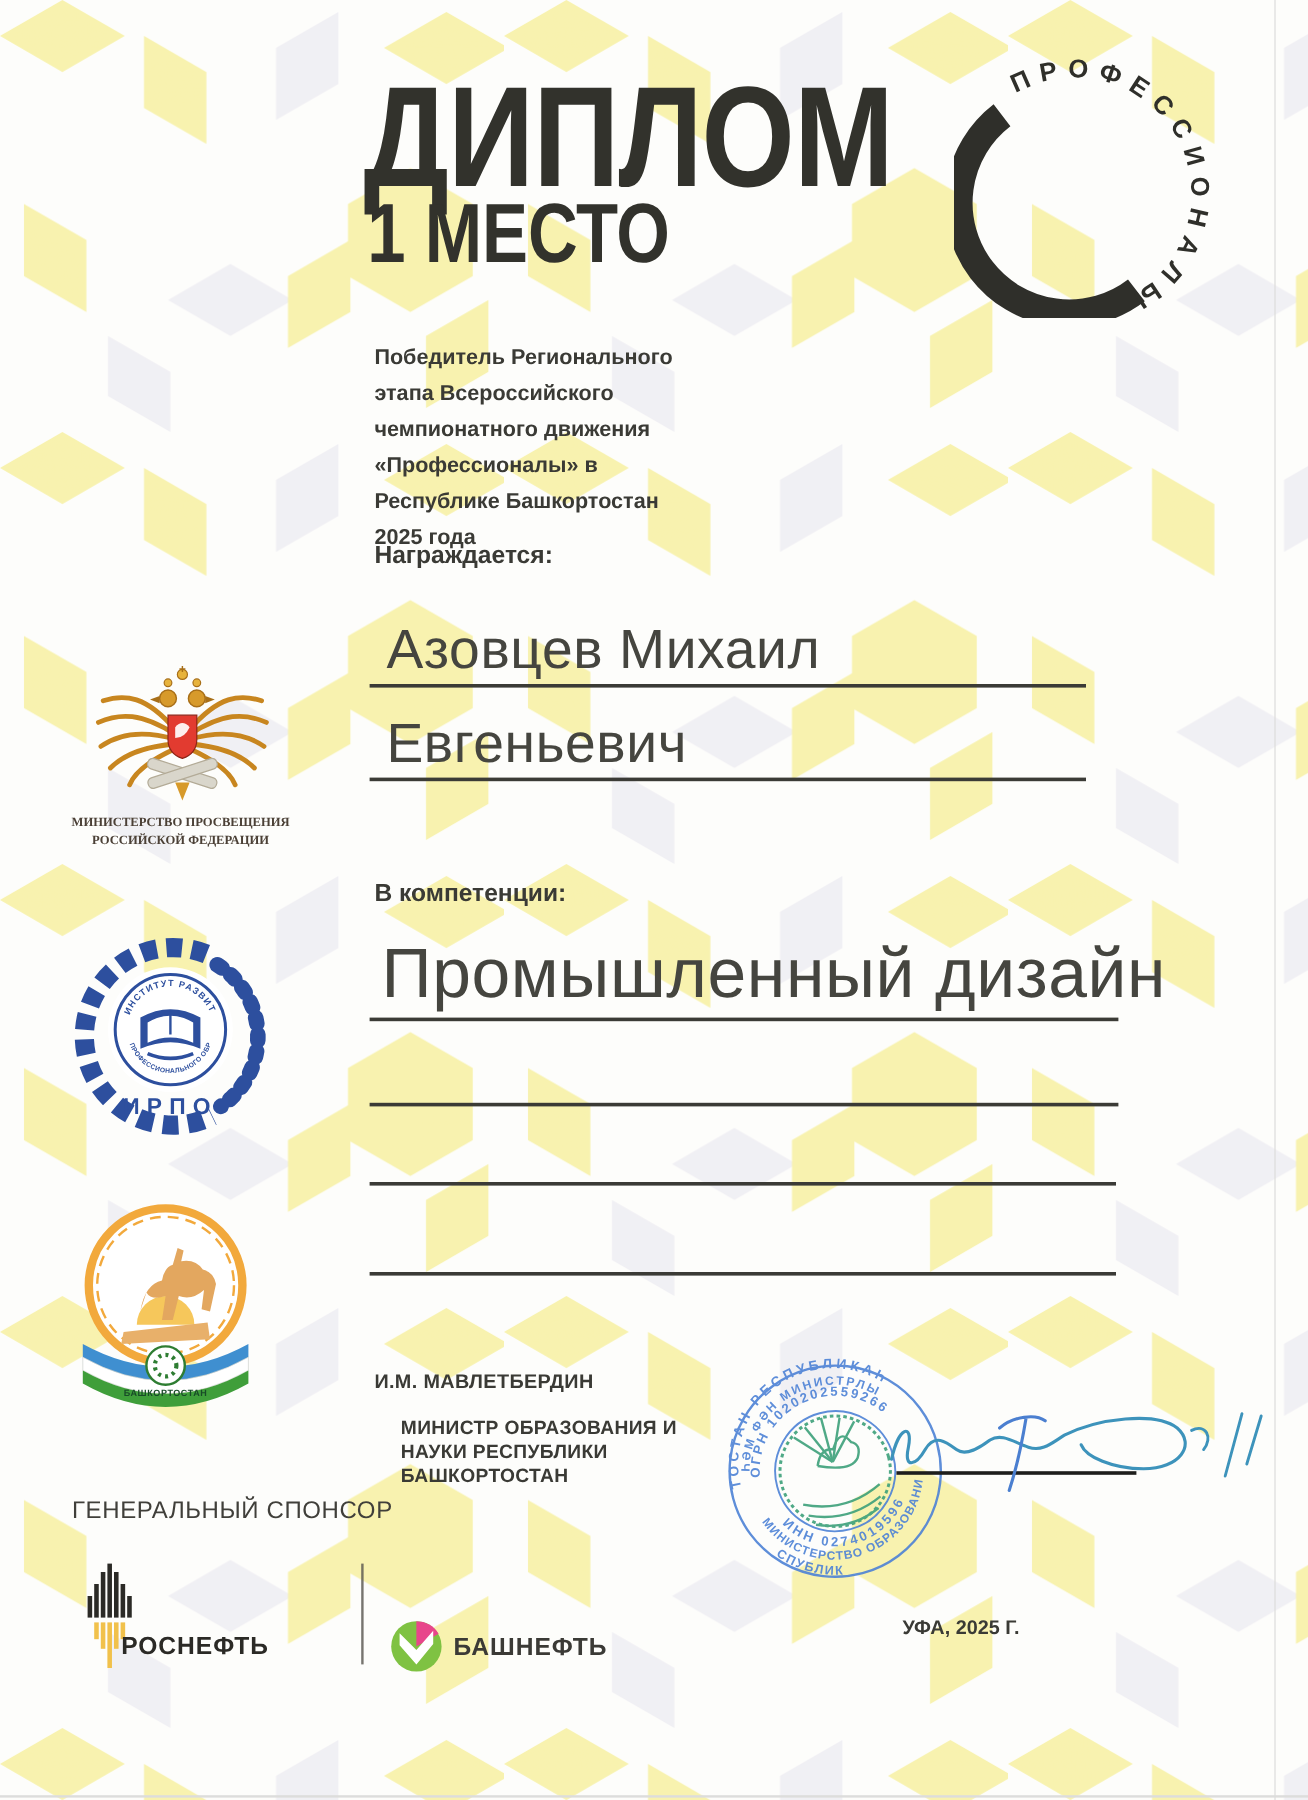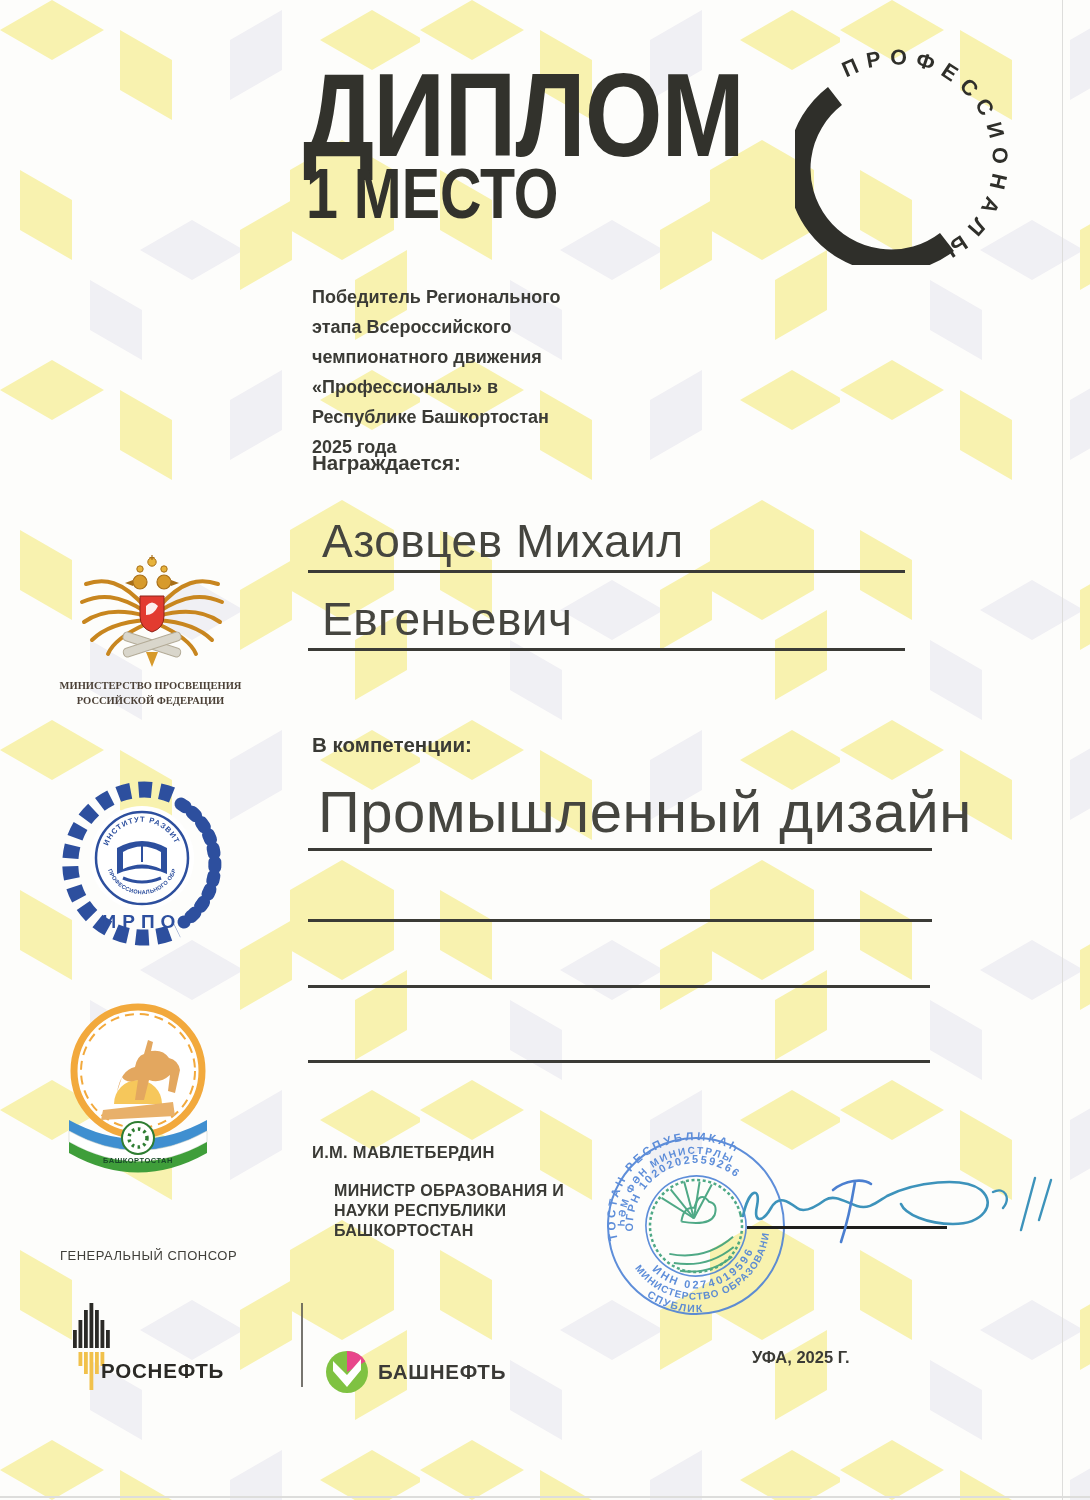--- a/index.html
+++ b/index.html
@@ -13,21 +13,21 @@
   .title{left:303px;top:50px;font-size:119px;font-weight:bold;letter-spacing:-1px;line-height:1.1;color:#32322c;}
   .subtitle{left:306px;top:172px;font-size:70px;font-weight:bold;line-height:1.1;color:#32322c;}
   .description{left:312px;top:282px;width:330px;font-size:18px;font-weight:bold;line-height:30px;color:#3a3a35;}
   .label{font-size:20.5px;font-weight:bold;color:#3a3a35;}
   .big-value{font-size:46px;font-weight:500;color:#45453f;letter-spacing:.5px;}
   .big-value2{font-size:58px;font-weight:500;color:#45453f;letter-spacing:.5px;}
   .rule{height:0;border-bottom:3px solid #3b3b36;}
   .officials{font-weight:bold;color:#3a3a35;}
   .caption-serif{font-family:"Liberation Serif", serif;font-weight:bold;font-size:10.5px;line-height:15px;
                  text-align:center;color:#4b4036;}
-  .sponsor-heading{font-size:13px;letter-spacing:.5px;color:#403f3a;}
+  .sponsor-heading{font-size:20px;letter-spacing:.5px;color:#403f3a;}
 
   .py{fill:var(--pattern-yellow,#f7f1a6);}
   .pg{fill:var(--pattern-gray,#efeef3);}
   .badge-ink{fill:var(--badge-ink,#2f2f2a);}
   .blue-fill{fill:var(--irpo-blue,#2d4f9e);}
   .blue-stroke{stroke:var(--irpo-blue,#2d4f9e);fill:none;}
   .stamp-blue{fill:var(--stamp-blue,#4d82d6);}
   .stamp-blue-s{stroke:var(--stamp-blue,#4d82d6);fill:none;}
   .stamp-green-s{stroke:var(--stamp-green,#3da07a);fill:none;}
   .edge{background:#dddddb;}

